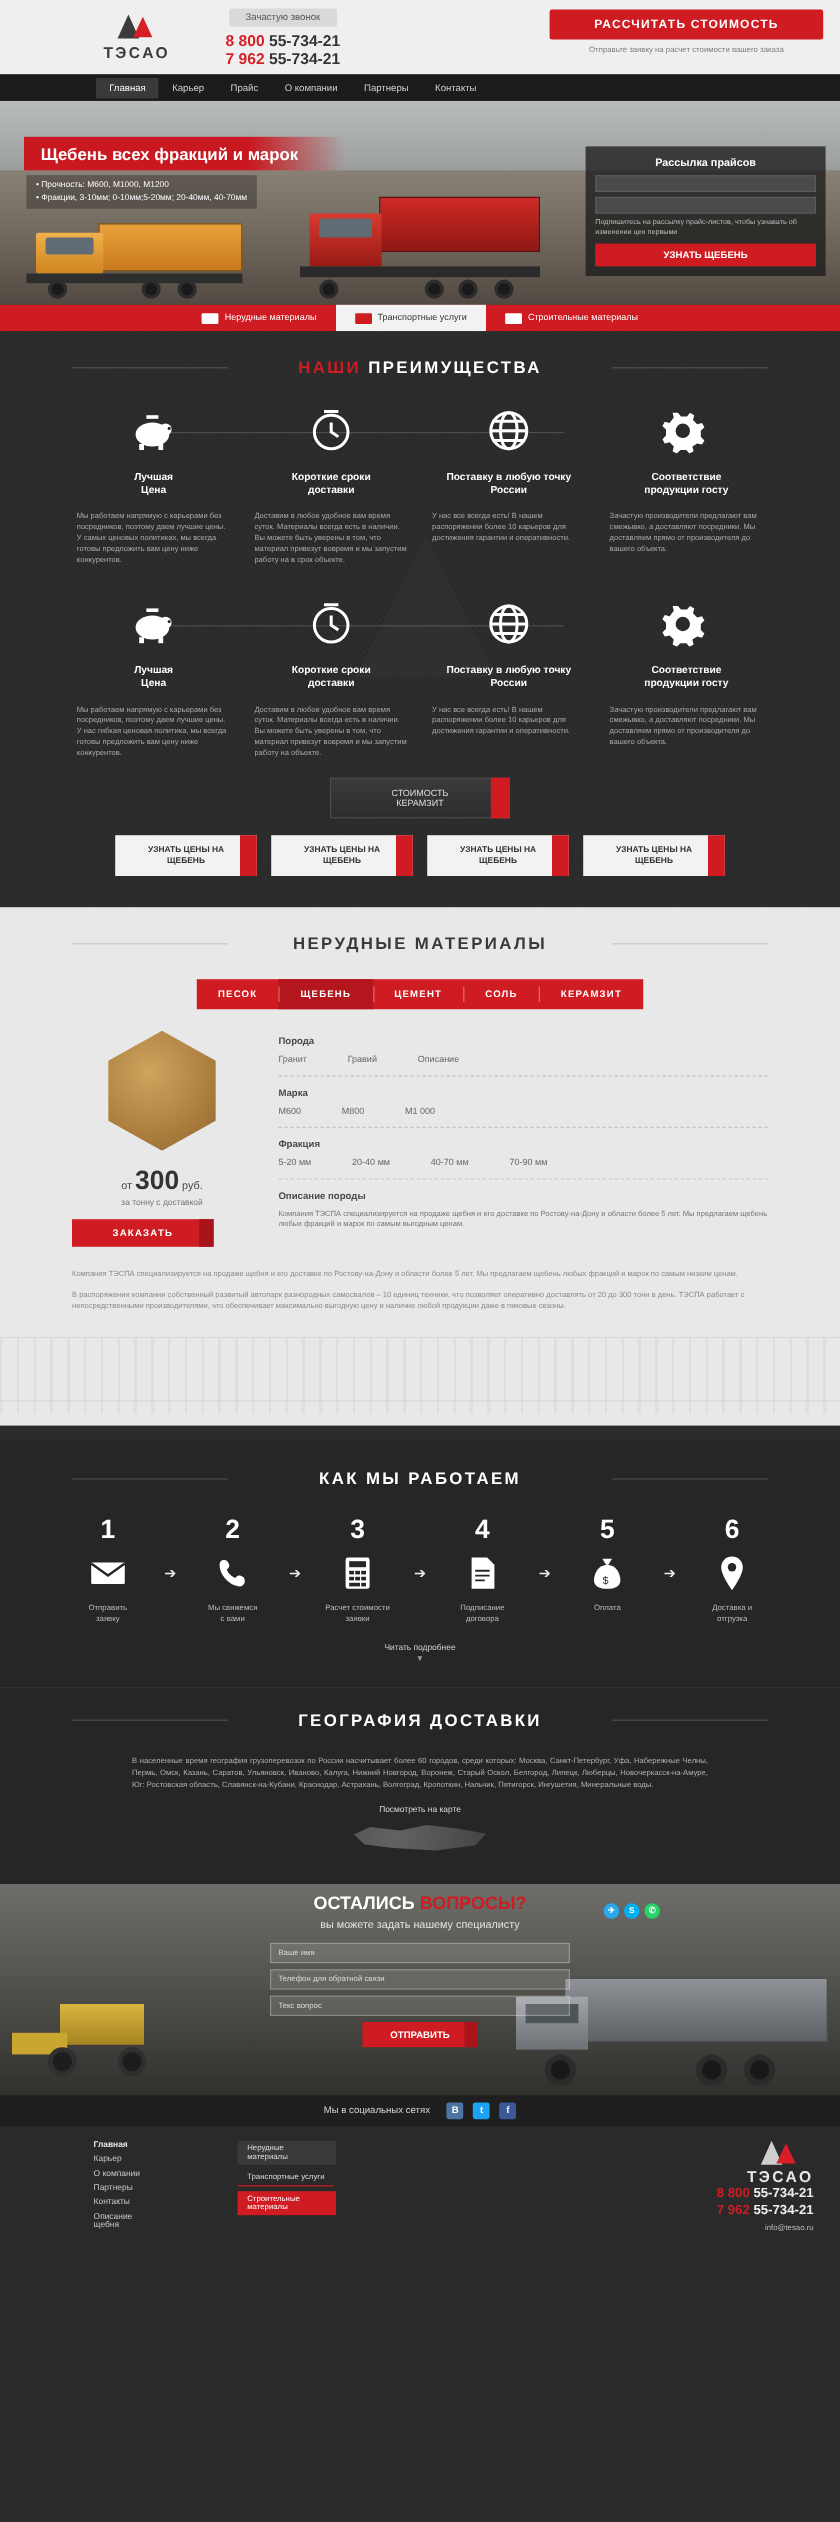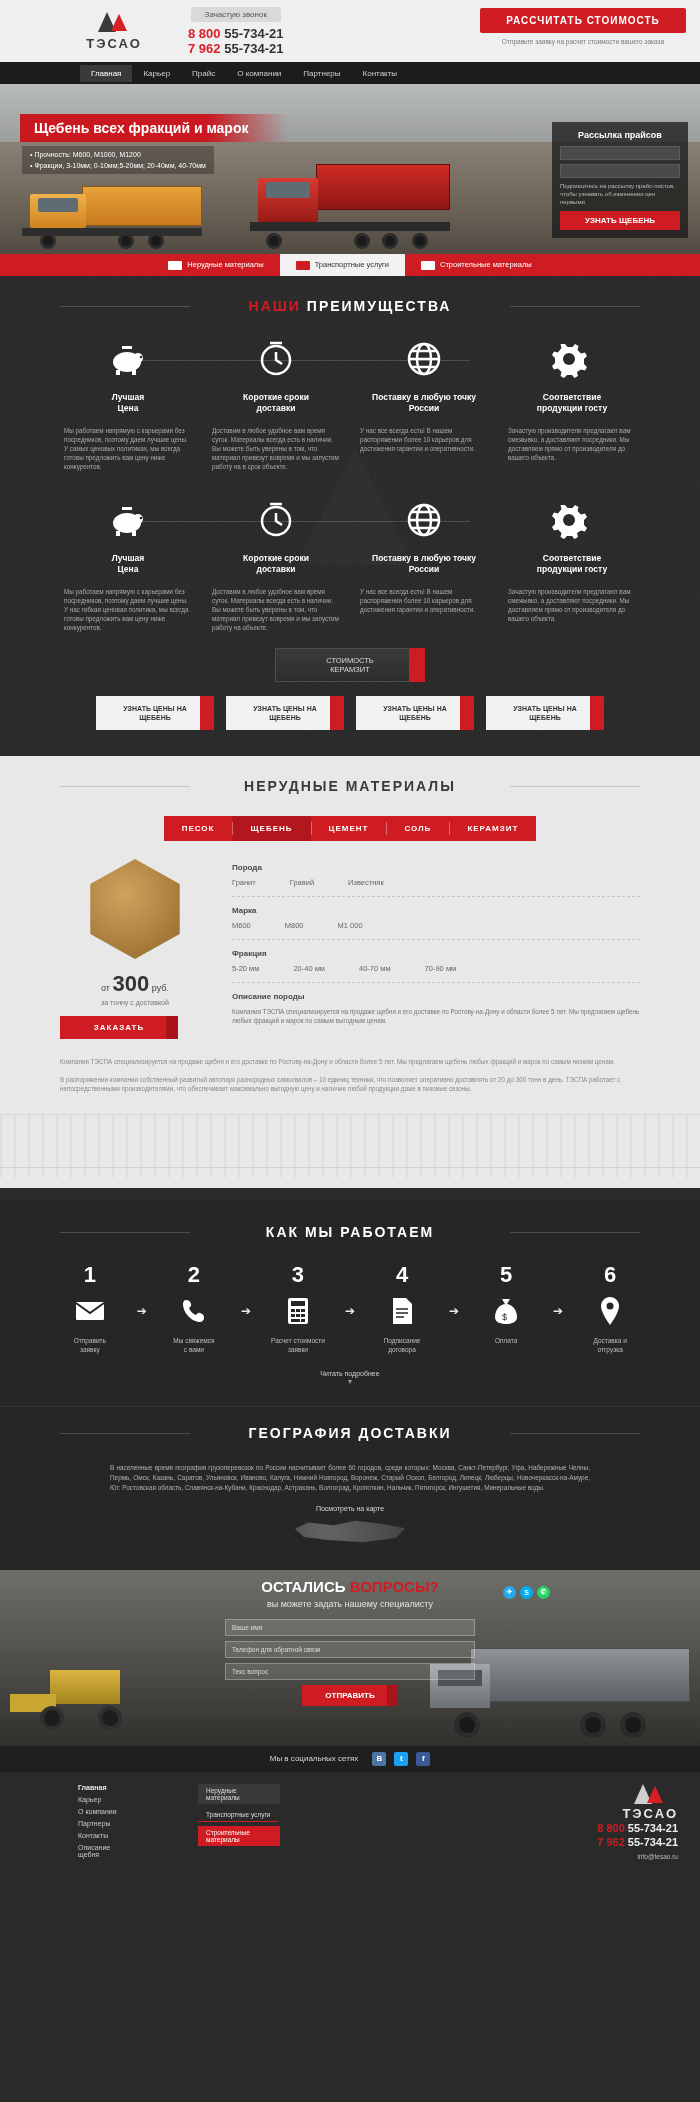--- a/index.html
+++ b/index.html
@@ -61,21 +61,21 @@
   }
   .phones { margin-top: 4px; }
   .phone-row {
     font-size: 13px; font-weight: bold; color: #333;
     line-height: 15px; white-space: nowrap;
   }
   .phone-code { color: #d61f26; }
   .calc-btn {
     position: absolute;
     right: 14px; top: 8px;
-    width: 206px;
+    width: 228px;
     text-align: center;
   }
   .calc-btn .btn {
     background: #cf1c22;
     color: #fff;
     font-weight: bold;
     font-size: 10px;
     letter-spacing: 1px;
     padding: 7px 0;
     border-radius: 2px;
@@ -130,21 +130,21 @@
   }
   .hero-bullets {
     position: absolute; left: 22px; top: 62px;
     z-index: 3;
     background: rgba(20,20,20,0.35);
     padding: 3px 8px;
   }
   .hero-bullets div { font-size: 7px; color: #fff; line-height: 11px; }
   .hero-panel {
     position: absolute; right: 12px; top: 38px;
-    width: 136px;
+    width: 200px;
     background: rgba(28,28,28,0.78);
     padding: 8px;
     z-index: 4;
   }
   .hero-panel h4 { color:#fff; font-size:9px; text-align:center; margin-bottom:6px; }
   .hero-panel .inp {
     background:#4a4a4a; border:1px solid #5a5a5a; height:14px; margin-bottom:4px;
   }
   .hero-panel p { font-size:6px; color:#b9b9b9; line-height:8px; margin-bottom:5px; }
   .hero-panel .btn {
@@ -670,21 +670,21 @@
         </div>
         <div class="price-sub">за тонну с доставкой</div>
         <div class="order-btn">ЗАКАЗАТЬ</div>
       </div>
 
       <div class="mat-right">
         <div class="spec-label">Порода</div>
         <div class="spec-vals">
           <span>Гранит</span>
           <span>Гравий</span>
-          <span>Известняк</span>
+          <span>Описание</span>
         </div>
         <div class="spec-sep"></div>
 
         <div class="spec-label">Марка</div>
         <div class="spec-vals">
           <span>М600</span>
           <span>М800</span>
           <span>М1 000</span>
         </div>
         <div class="spec-sep"></div>

